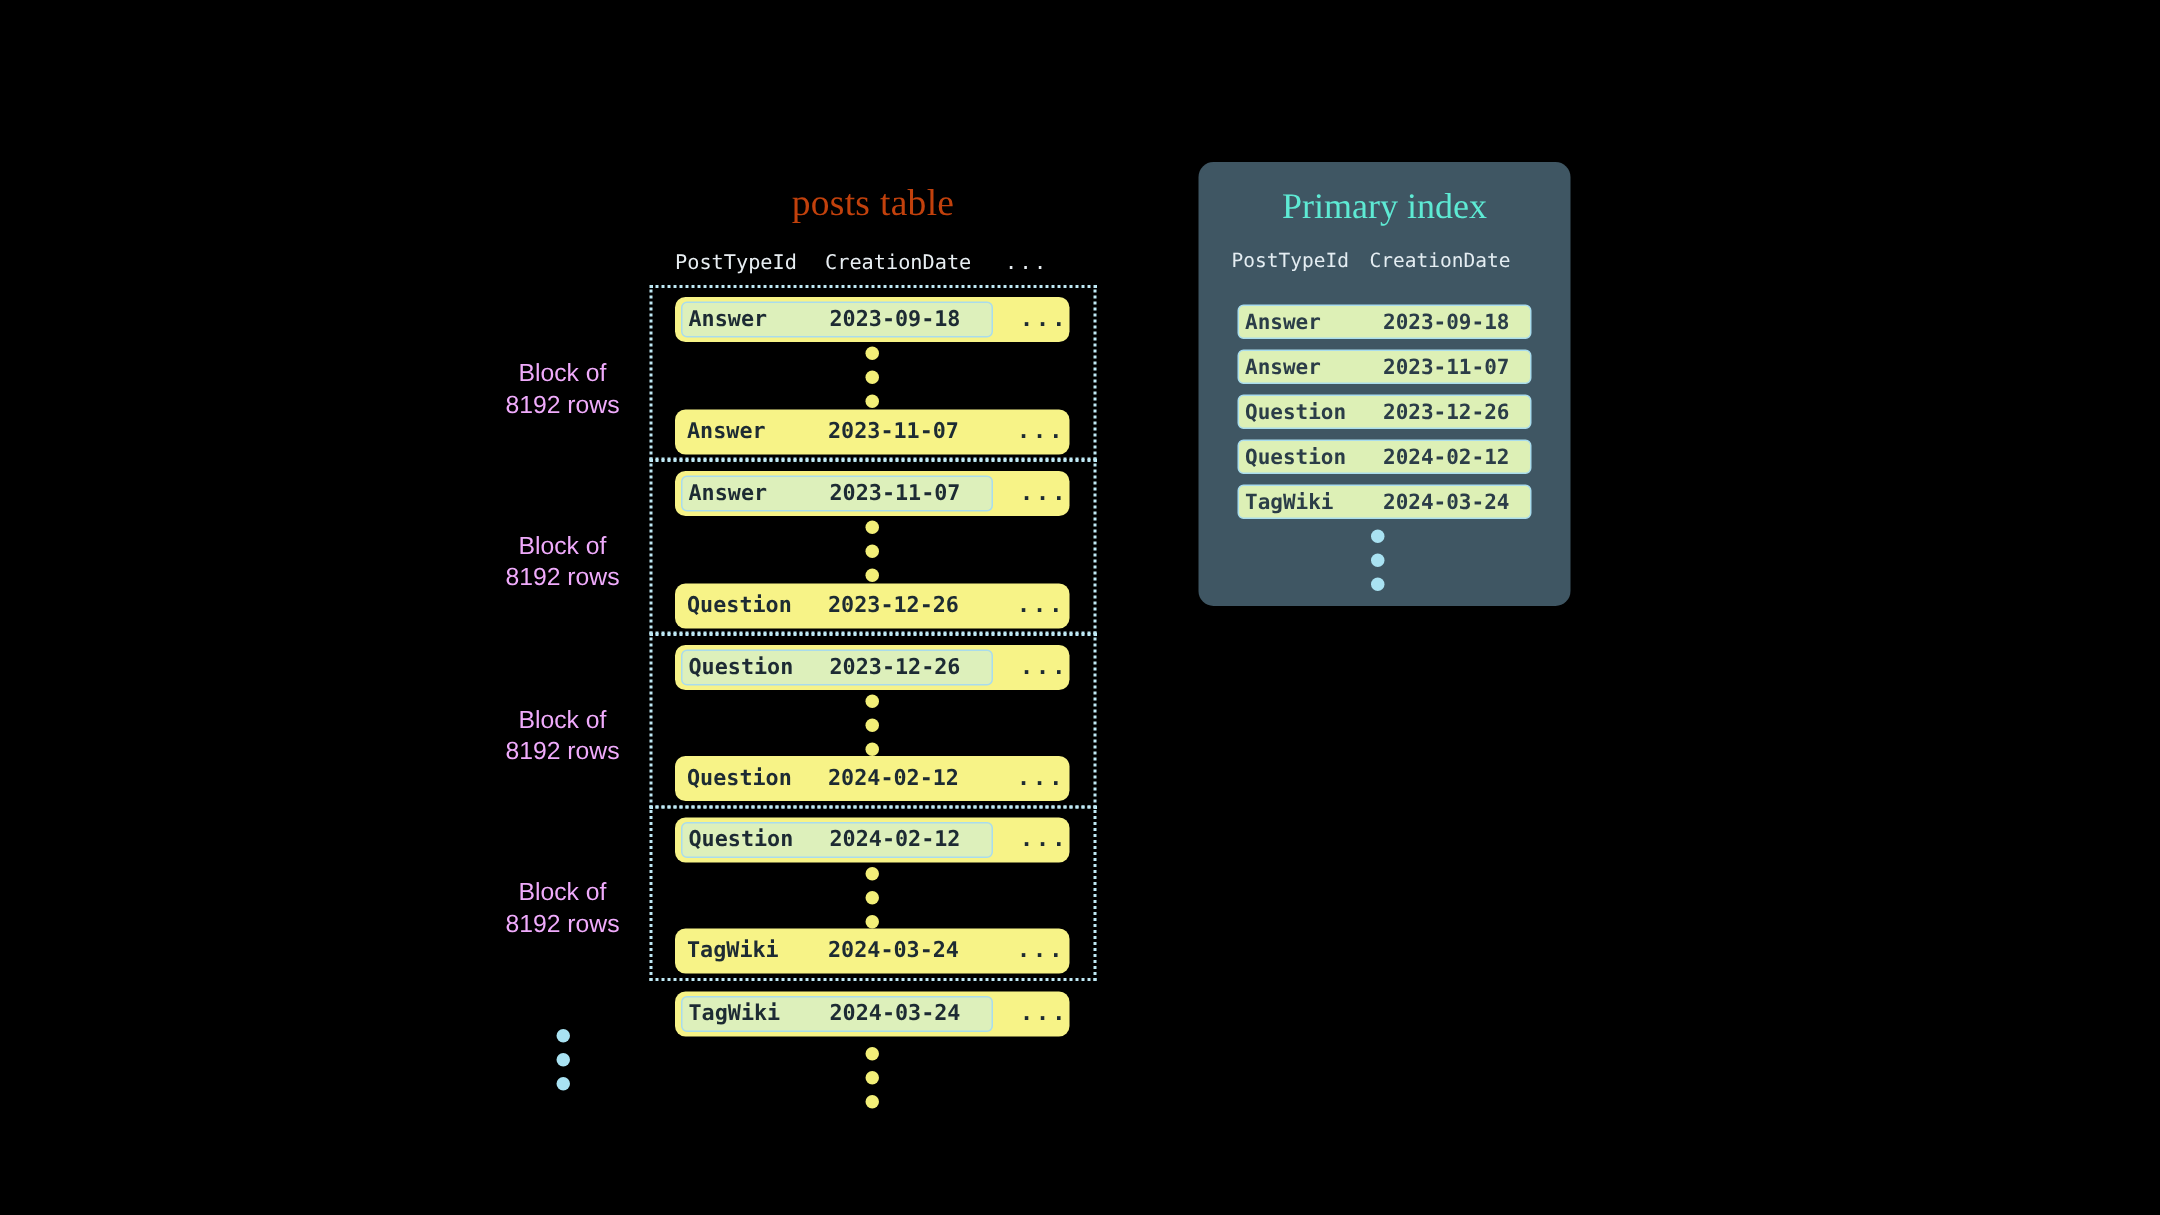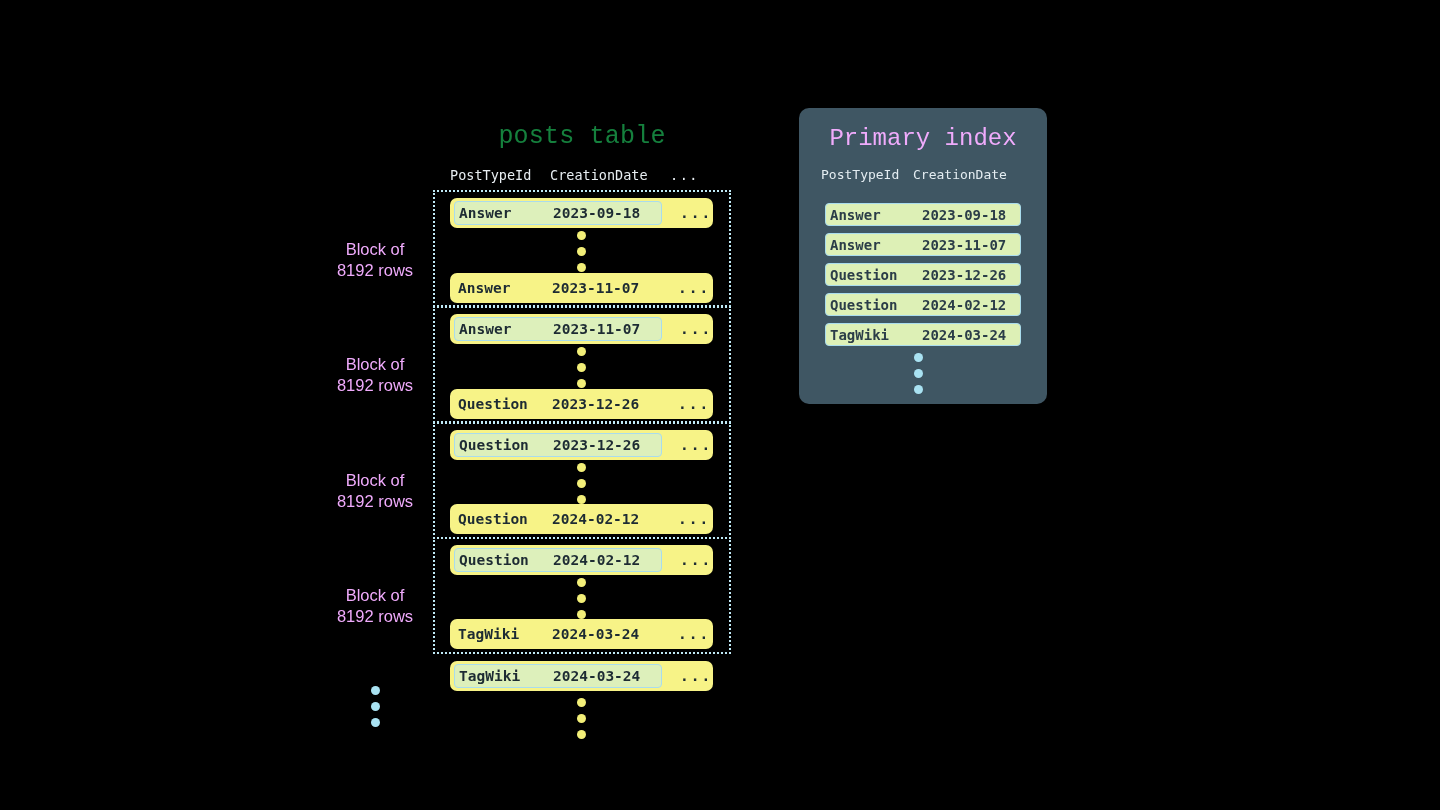--- a/index.html
+++ b/index.html
@@ -20,23 +20,23 @@
     inset: 0;
   }
 
   
   .posts-title {
     position: absolute;
     left: 432px;
     top: 122px;
     width: 300px;
     text-align: center;
-    color: #15803d;
+    color: #c2410c;
     font-size: 25px;
-    font-family: Liberation Mono, monospace;
+    font-family: Liberation Serif, serif;
     letter-spacing: 0.2px;
   }
 
   .posts-header {
     position: absolute;
     left: 450px;
     top: 165px;
     width: 264px;
     height: 20px;
     font-family: "DejaVu Sans Mono", monospace;
@@ -132,23 +132,23 @@
     height: 296px;
     background: #3f5663;
     border-radius: 10px;
   }
   .index-title {
     position: absolute;
     left: 0;
     top: 17px;
     width: 248px;
     text-align: center;
-    color: #f0abfc;
+    color: #5eead4;
     font-size: 24px;
-    font-family: Liberation Mono, monospace;
+    font-family: Liberation Serif, serif;
   }
   .index-header {
     position: absolute;
     left: 22px;
     top: 59px;
     width: 206px;
     font-family: "DejaVu Sans Mono", monospace;
     font-size: 13px;
     color: #e4edf2;
     display: flex;

